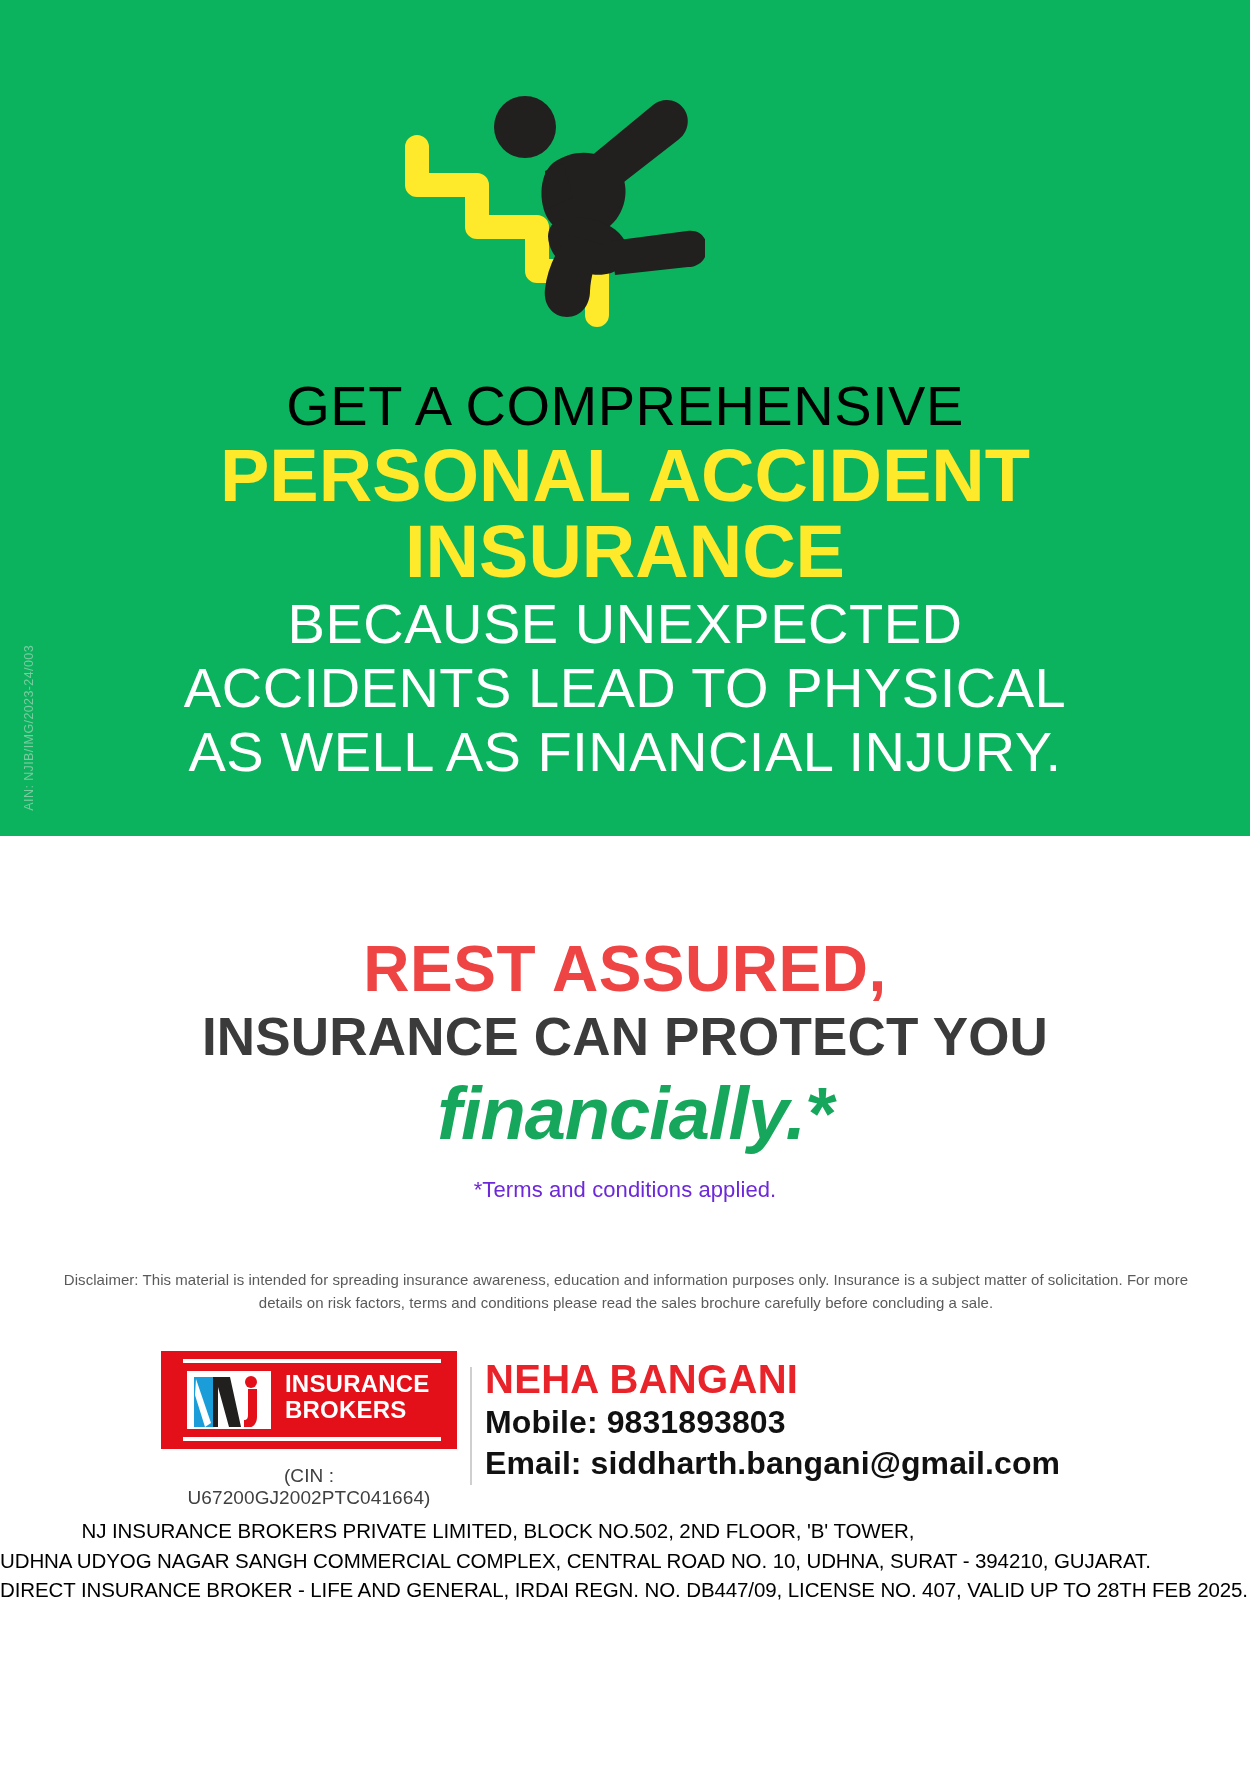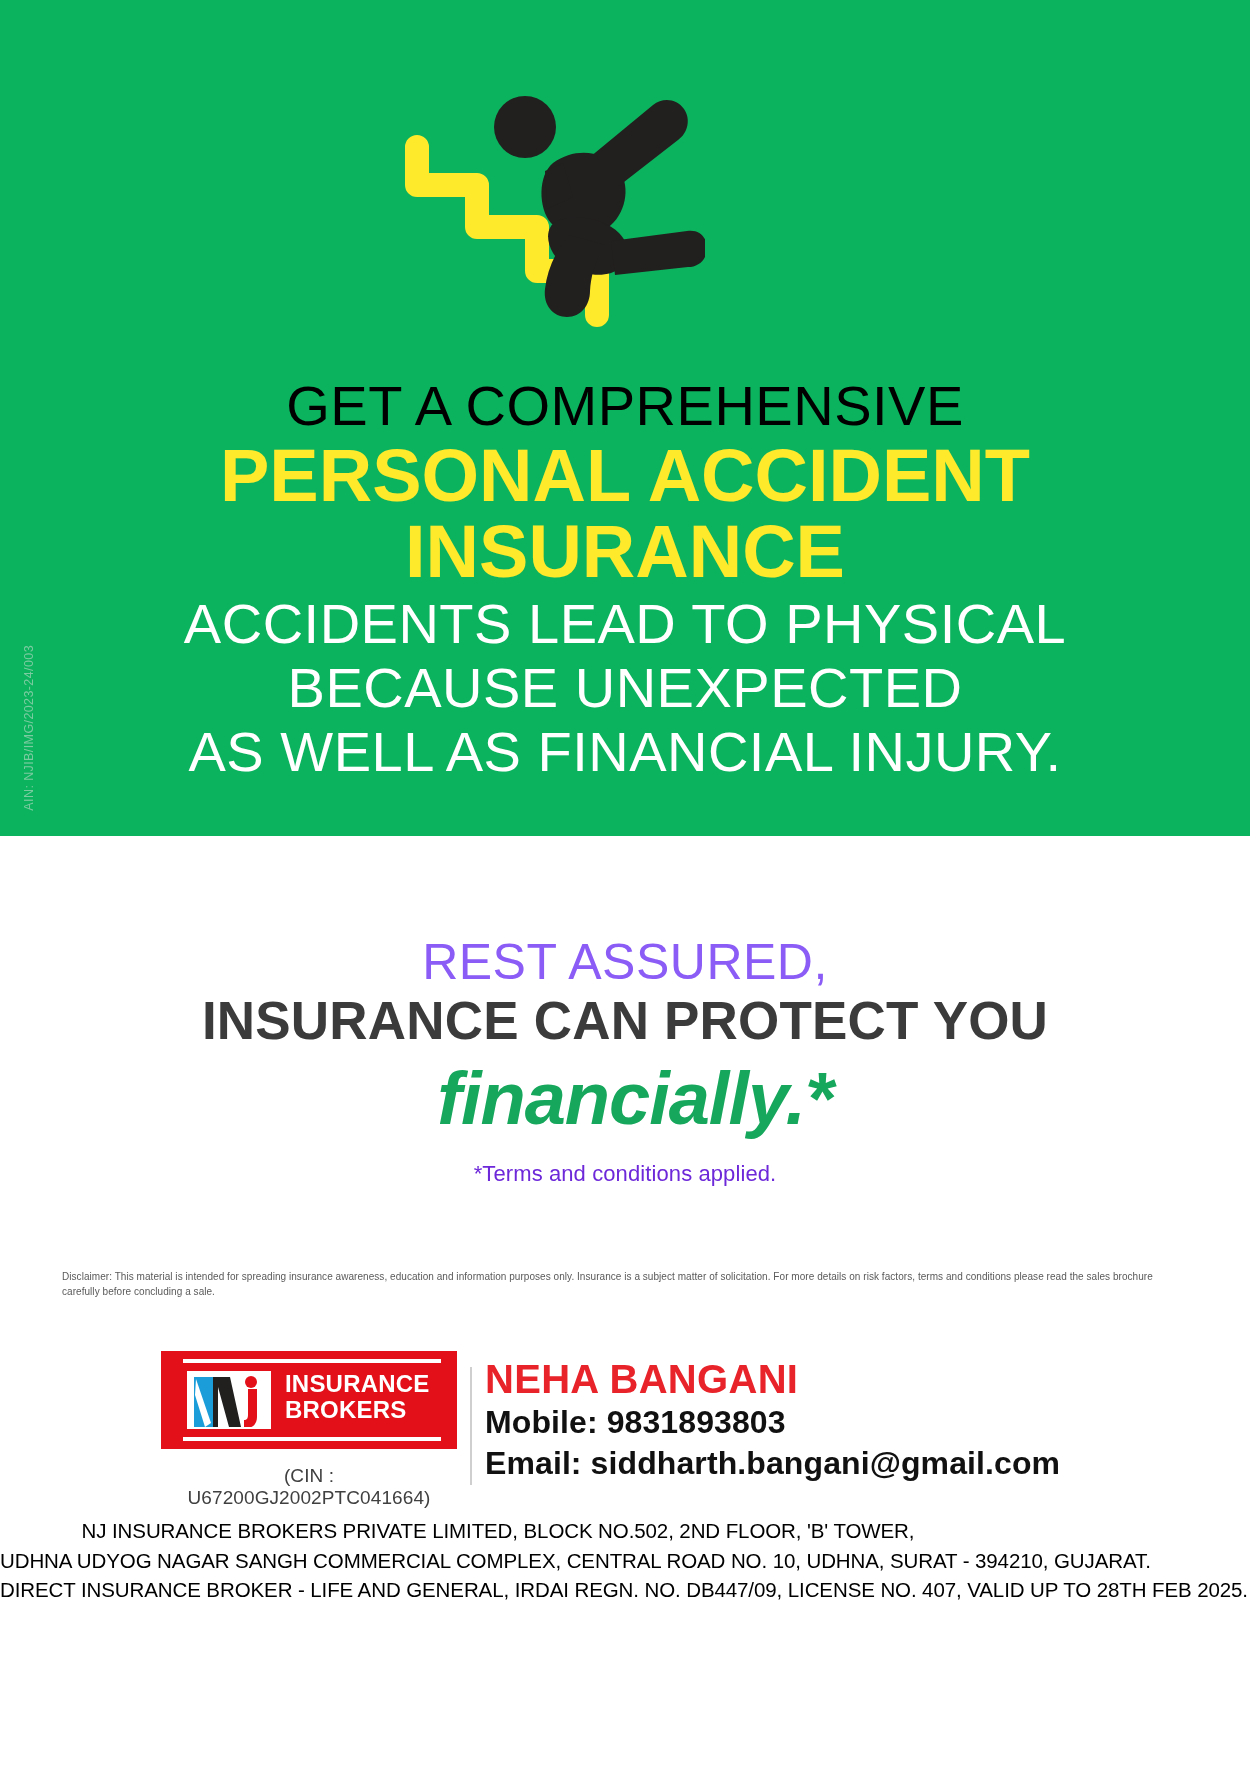--- a/index.html
+++ b/index.html
@@ -80,23 +80,23 @@
   }
 
   .sub-block{
     position:absolute;
     left:0; top:98px;
     width:1250px;
     text-align:center;
   }
   .sub-line1{
     display:block;
-    color:#8b5cf6;
-    font-size:50px;
-    font-weight:400;
+    color:#ef4444;
+    font-size:64px;
+    font-weight:700;
     letter-spacing:0.5px;
     line-height:1.12;
   }
   .sub-line2{
     display:block;
     color:#3B3B3B;
     font-size:53px;
     font-weight:700;
     letter-spacing:0.2px;
     line-height:1.18;
@@ -119,22 +119,23 @@
     font-weight:400;
     padding-top:18px;
     letter-spacing:0.1px;
   }
 
   
   .disclaimer{
     position:absolute;
     left:62px; top:433px;
     width:1128px;
+    text-align:center;
     color:#5A5A5A;
-    font-size:10px;
+    font-size:15px;
     line-height:1.5;
     letter-spacing:0.05px;
   }
 
   
   .brand-row{
     position:absolute;
     left:0; top:515px;
     width:1250px;
     height:145px;
@@ -257,22 +258,22 @@
 
         <path d="M 206 156 L 282 146 C 294 144 302 152 302 163 C 302 174 294 182 283 182 L 210 190 Z"></path>
       </g>
     </svg>
   </div>
 
   <div class="headline">
     <span class="hl-line hl-white-1">GET A COMPREHENSIVE</span>
     <span class="hl-line hl-yellow">PERSONAL ACCIDENT</span>
     <span class="hl-line hl-yellow">INSURANCE</span>
+    <span class="hl-line hl-white-2">BECAUSE UNEXPECTED</span>
     <span class="hl-line hl-white-2">ACCIDENTS LEAD TO PHYSICAL</span>
-    <span class="hl-line hl-white-2">BECAUSE UNEXPECTED</span>
     <span class="hl-line hl-white-2">AS WELL AS FINANCIAL INJURY.</span>
   </div>
 </div>
 
 <div class="lower">
 
   <div class="sub-block">
     <span class="sub-line1">REST ASSURED,</span>
     <span class="sub-line2">INSURANCE CAN PROTECT YOU</span>
     <span class="sub-line3">financially.*</span>

